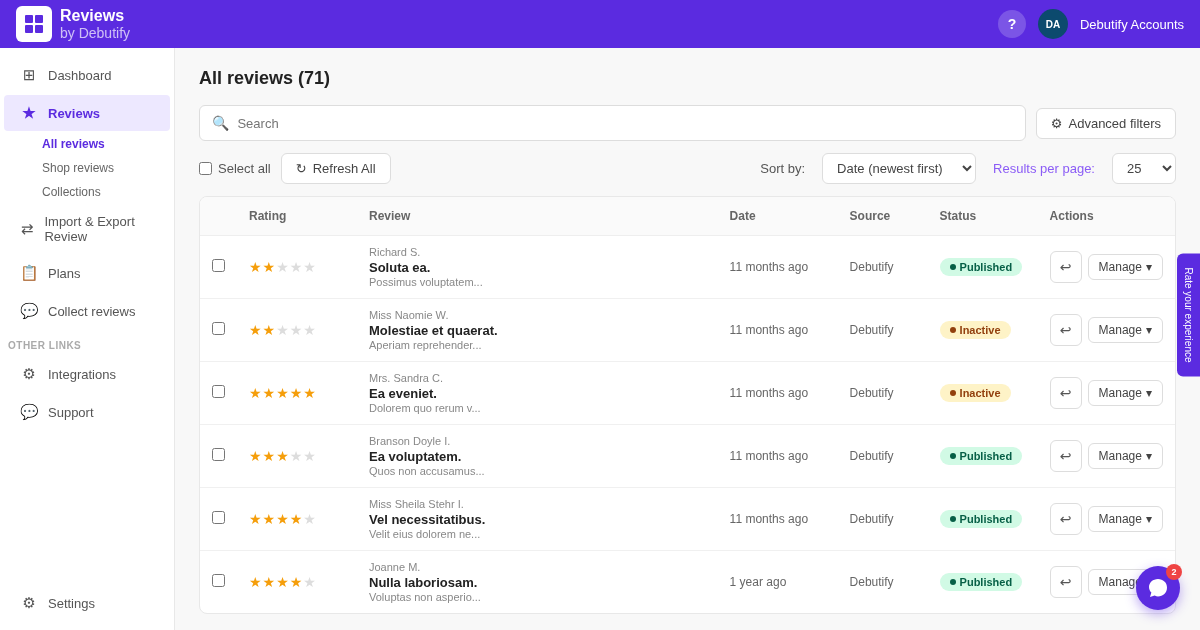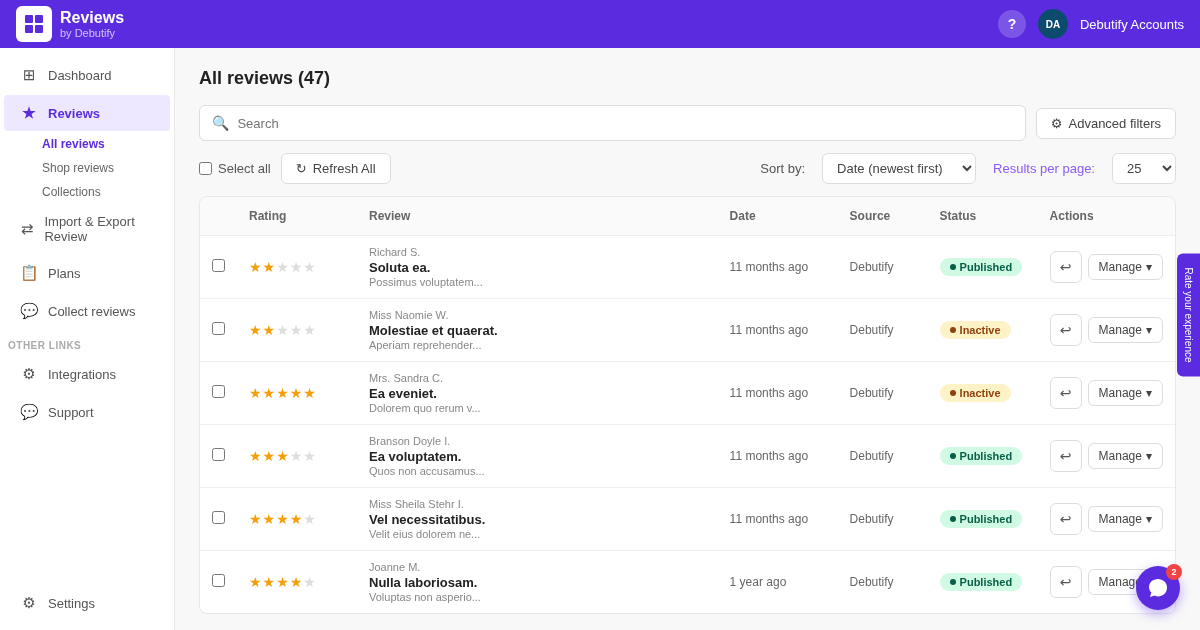--- a/index.html
+++ b/index.html
@@ -3,21 +3,21 @@
   <meta charset="utf-8">
   <style>
     * { margin: 0; padding: 0; box-sizing: border-box; }
     body { font-family: -apple-system, BlinkMacSystemFont, 'Segoe UI', sans-serif; font-size: 13px; background: #f5f5f5; color: #333; width: 1200px; height: 630px; overflow: hidden; display: flex; flex-direction: column; }
 
     
     .topnav { background: #5b2be0; height: 48px; display: flex; align-items: center; padding: 0 16px; justify-content: space-between; flex-shrink: 0; }
     .topnav-logo { display: flex; align-items: center; gap: 8px; }
     .logo-icon { width: 36px; height: 36px; background: white; border-radius: 6px; display: flex; align-items: center; justify-content: center; }
     .logo-text { color: white; font-weight: 700; font-size: 16px; }
-    .logo-sub { color: rgba(255,255,255,0.7); font-size: 11px; display: block; }
+    .logo-sub { color: rgba(255,255,255,0.7); font-size: 14px; display: block; }
     .topnav-right { display: flex; align-items: center; gap: 12px; }
     .help-btn { width: 28px; height: 28px; border-radius: 50%; background: rgba(255,255,255,0.2); color: white; display: flex; align-items: center; justify-content: center; cursor: pointer; font-size: 14px; font-weight: bold; }
     .user-avatar { width: 30px; height: 30px; border-radius: 50%; background: #0c4a6e; color: white; display: flex; align-items: center; justify-content: center; font-size: 10px; font-weight: bold; }
     .user-name { color: white; font-size: 13px; }
 
     
     .layout { display: flex; flex: 1; overflow: hidden; }
 
     
     .sidebar { width: 175px; background: white; border-right: 1px solid #e8e8e8; display: flex; flex-direction: column; padding: 8px 0; flex-shrink: 0; overflow-y: auto; }
@@ -154,21 +154,21 @@
     </div>
 
     <div style="flex:1"></div>
     <div class="sidebar-item">
       <span class="icon">⚙</span>
       <span>Settings</span>
     </div>
   </div>
 
   <div class="main">
-    <div class="page-title">All reviews (47)</div>
+    <div class="page-title">All reviews (71)</div>
 
     <div class="search-row">
       <div class="search-box">
         <span class="search-icon">🔍</span>
         <input type="text" placeholder="Search" style="">
       </div>
       <button class="adv-filters-btn">
         <span>⚙</span>
         <span>Advanced filters</span>
       </button>

